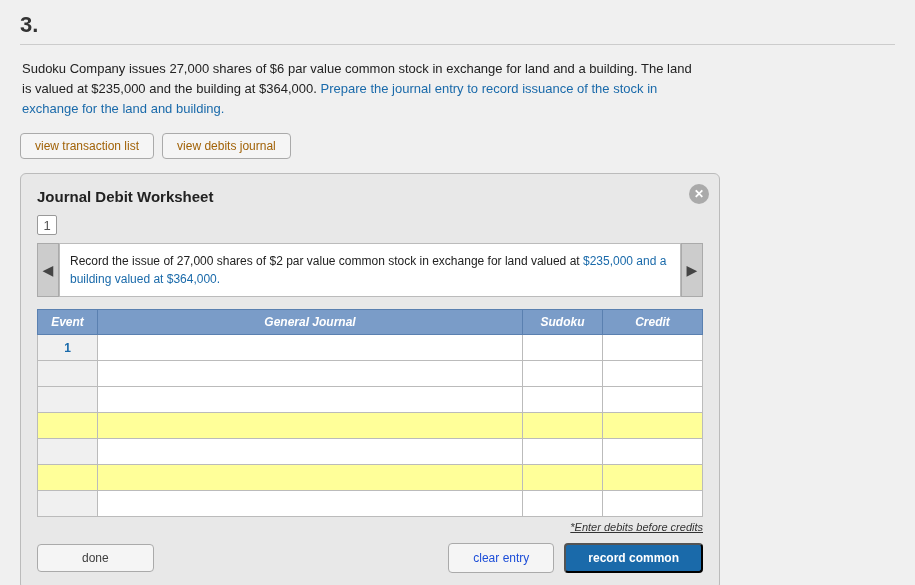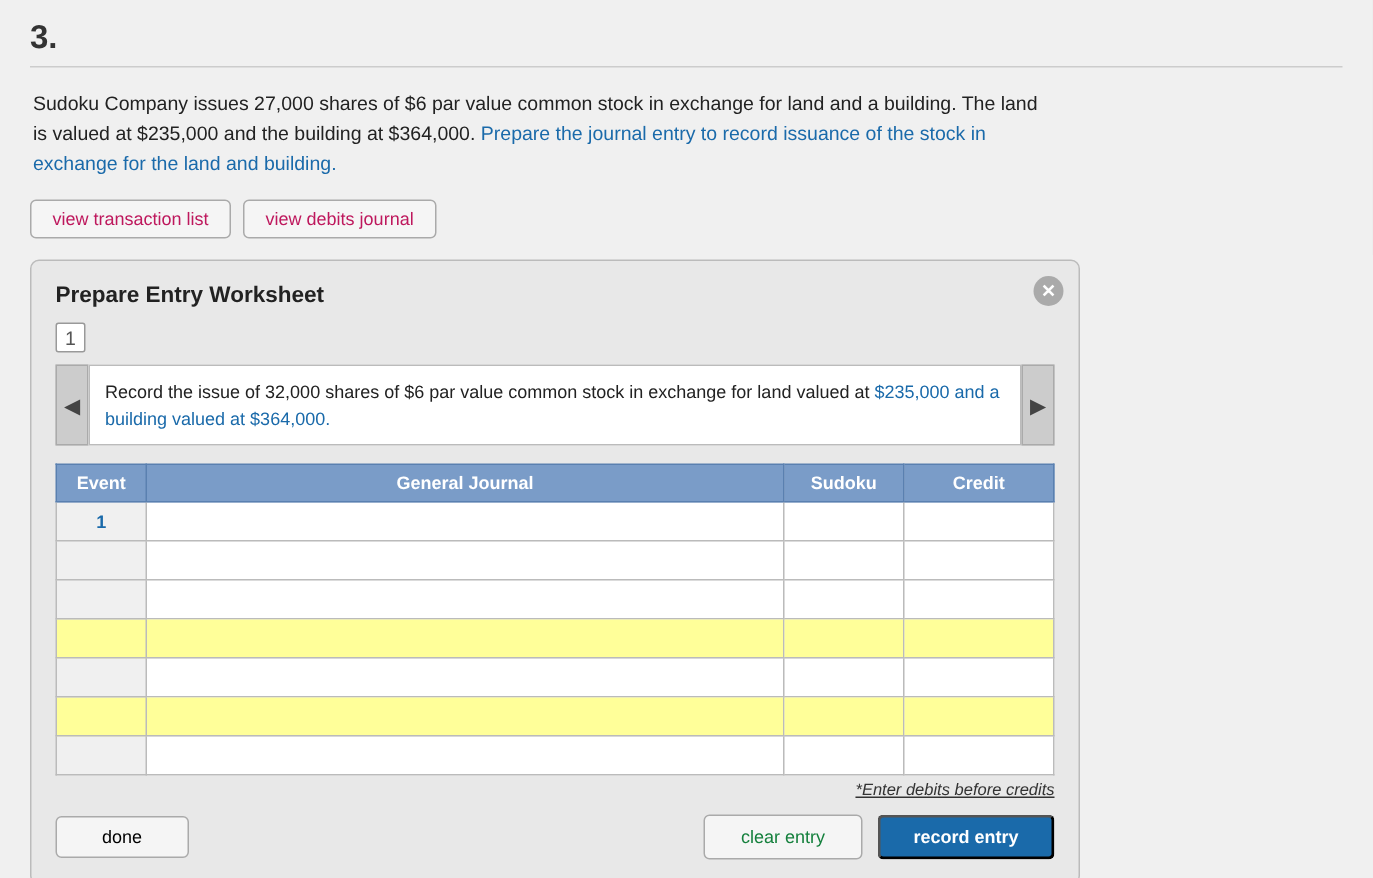--- a/index.html
+++ b/index.html
@@ -43,21 +43,21 @@
       gap: 8px;
       margin-bottom: 14px;
     }
 
     .btn-outline {
       background: #f5f5f5;
       border: 1px solid #aaa;
       border-radius: 4px;
       padding: 5px 14px;
       font-size: 12px;
-      color: #be185d;
+      color: #a16207;
       cursor: pointer;
     }
 
     .worksheet-box {
       background: #e8e8e8;
       border: 1px solid #bbb;
       border-radius: 6px;
       padding: 14px 16px 16px 16px;
       max-width: 700px;
       position: relative;
@@ -142,20 +142,21 @@
     }
 
     .journal-table th {
       background: #7a9cc8;
       color: #fff;
       font-weight: bold;
       font-size: 12px;
       padding: 5px 8px;
       border: 1px solid #5a80b0;
       text-align: center;
+      font-style: italic;
     }
 
     .journal-table th.col-event {
       width: 60px;
     }
 
     .journal-table th.col-journal {
       text-align: center;
     }
 
@@ -218,33 +219,33 @@
       display: flex;
       justify-content: space-between;
       align-items: center;
       margin-top: 10px;
     }
 
     .btn-done {
       background: #f5f5f5;
       border: 1px solid #aaa;
       border-radius: 4px;
-      padding: 6px 30px;
-      font-size: 12px;
-      color: #000000;
+      padding: 6px 44px;
+      font-size: 12px;
+      color: #404040;
       cursor: pointer;
     }
 
     .btn-clear {
       background: #f5f5f5;
       border: 1px solid #aaa;
       border-radius: 4px;
       padding: 6px 24px;
       font-size: 12px;
-      color: #15803d;
+      color: #1d4ed8;
       cursor: pointer;
     }
 
     .btn-record {
       background: #1a6aaa;
       border: 1px solid #1555888;
       border-radius: 4px;
       padding: 6px 22px;
       font-size: 12px;
       color: #fff;
@@ -261,29 +262,29 @@
   <p class="question-text">
     <span>Sudoku Company issues 27,000 shares of $6 par value common stock in exchange for land and a building. The land is valued at $235,000 and the building at $364,000. </span><span class="highlight">Prepare the journal entry to record issuance of the stock in exchange for the land and building.</span>
   </p>
 
   <div class="button-row">
     <button class="btn-outline">view transaction list</button>
     <button class="btn-outline">view debits journal</button>
   </div>
 
   <div class="worksheet-box">
-    <div class="worksheet-title">Prepare Entry Worksheet</div>
+    <div class="worksheet-title">Journal Debit Worksheet</div>
     <div class="close-btn">✕</div>
 
     <div class="entry-counter">1</div>
 
     <div class="prompt-row">
       <div class="nav-arrow">◀</div>
       <div class="prompt-text-box">
-        <span>Record the issue of 32,000 shares of $6 par value common stock in exchange for land valued at </span><span class="blue">$235,000 and a building valued at $364,000.</span>
+        <span>Record the issue of 27,000 shares of $2 par value common stock in exchange for land valued at </span><span class="blue">$235,000 and a building valued at $364,000.</span>
       </div>
       <div class="nav-arrow">▶</div>
     </div>
 
     <table class="journal-table">
       <thead>
         <tr>
           <th class="col-event">Event</th>
           <th class="col-journal">General Journal</th>
           <th class="col-debit">Sudoku</th>
@@ -335,17 +336,17 @@
           </tr>
         </tbody>
     </table>
 
     <div class="footnote">*Enter debits before credits</div>
 
     <div class="bottom-buttons">
       <button class="btn-done">done</button>
       <div style="display:flex; gap:10px;">
         <button class="btn-clear">clear entry</button>
-        <button class="btn-record">record entry</button>
+        <button class="btn-record">record common</button>
       </div>
     </div>
   </div>
 </div>
 
 </body></html>

